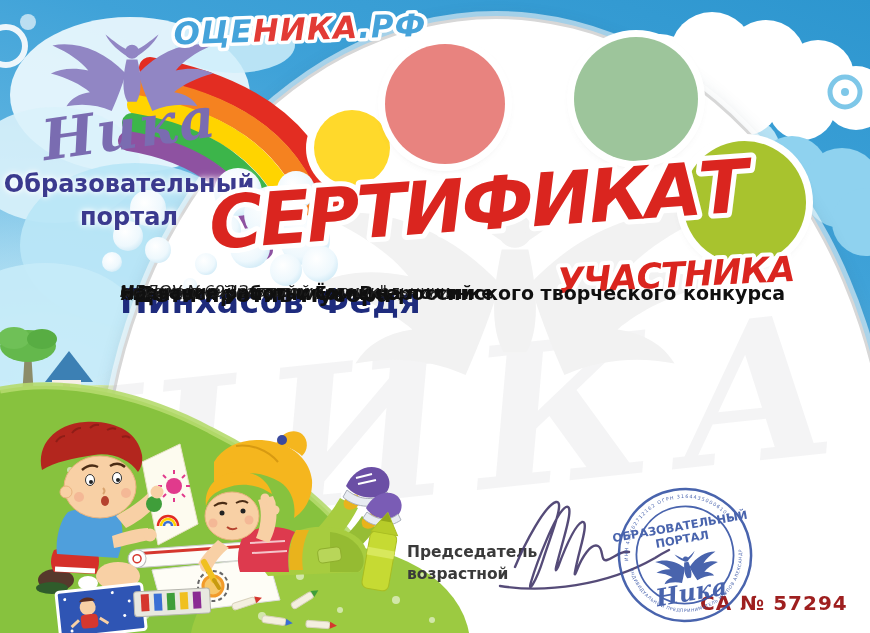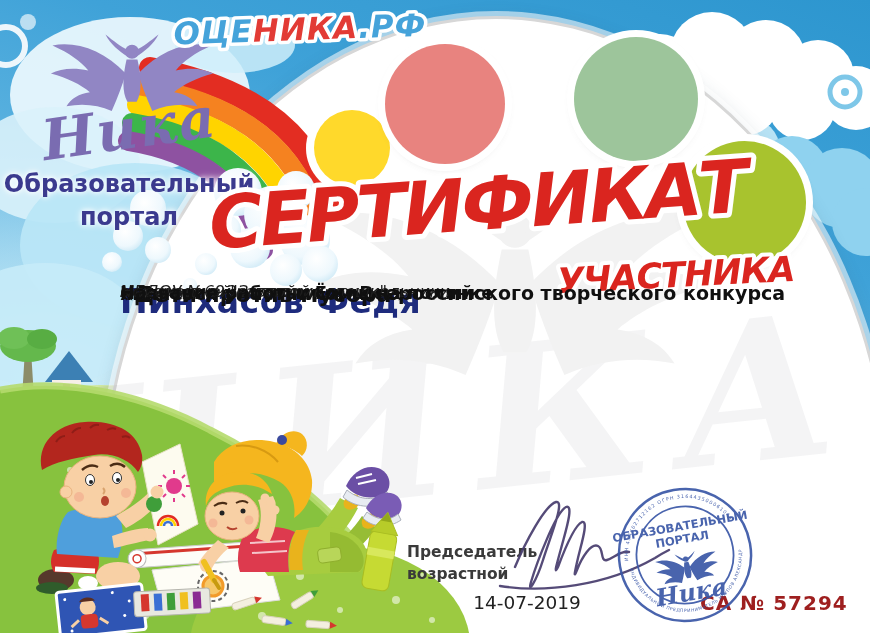--- a/index.html
+++ b/index.html
@@ -392,21 +392,20 @@
     <div class="t-contest">«Дети против мусора»</div>
     <div class="t-nom">Номинация: Золотой</div>
     <div class="t-age">в возрастной категории: дошкольники</div>
     <div class="t-work">Название работы: Ёжик на полянке</div>
   </div>
 
   <div class="role">
     <span style="position:static">Председатель</span><br>
     <span style="position:static">возрастной</span>
   </div>
-  <div class="date">14-07-2019</div>
   <div class="cert-no">СА № 57294</div>
 
   <svg class="abs-svg" viewBox="0 0 870 633">
     <g fill="none" stroke="#473c6d" stroke-width="2.4" stroke-linecap="round" opacity=".92">
       <path d="M515,567 C525,543 545,505 556,502 C566,500 549,540 543,560 C536,582 527,595 531,582
                C537,562 556,512 566,507 C574,504 566,530 562,545 C557,563 553,577 558,567
                C564,551 575,525 582,522 C589,520 581,545 578,558 C575,571 573,580 577,570
                C582,557 591,543 598,546 C604,549 600,562 607,560 C614,558 621,550 629,552"></path>
       <path d="M500,586 C545,593 606,586 655,558 C661,554 665,552 669,550"></path>
     </g>

